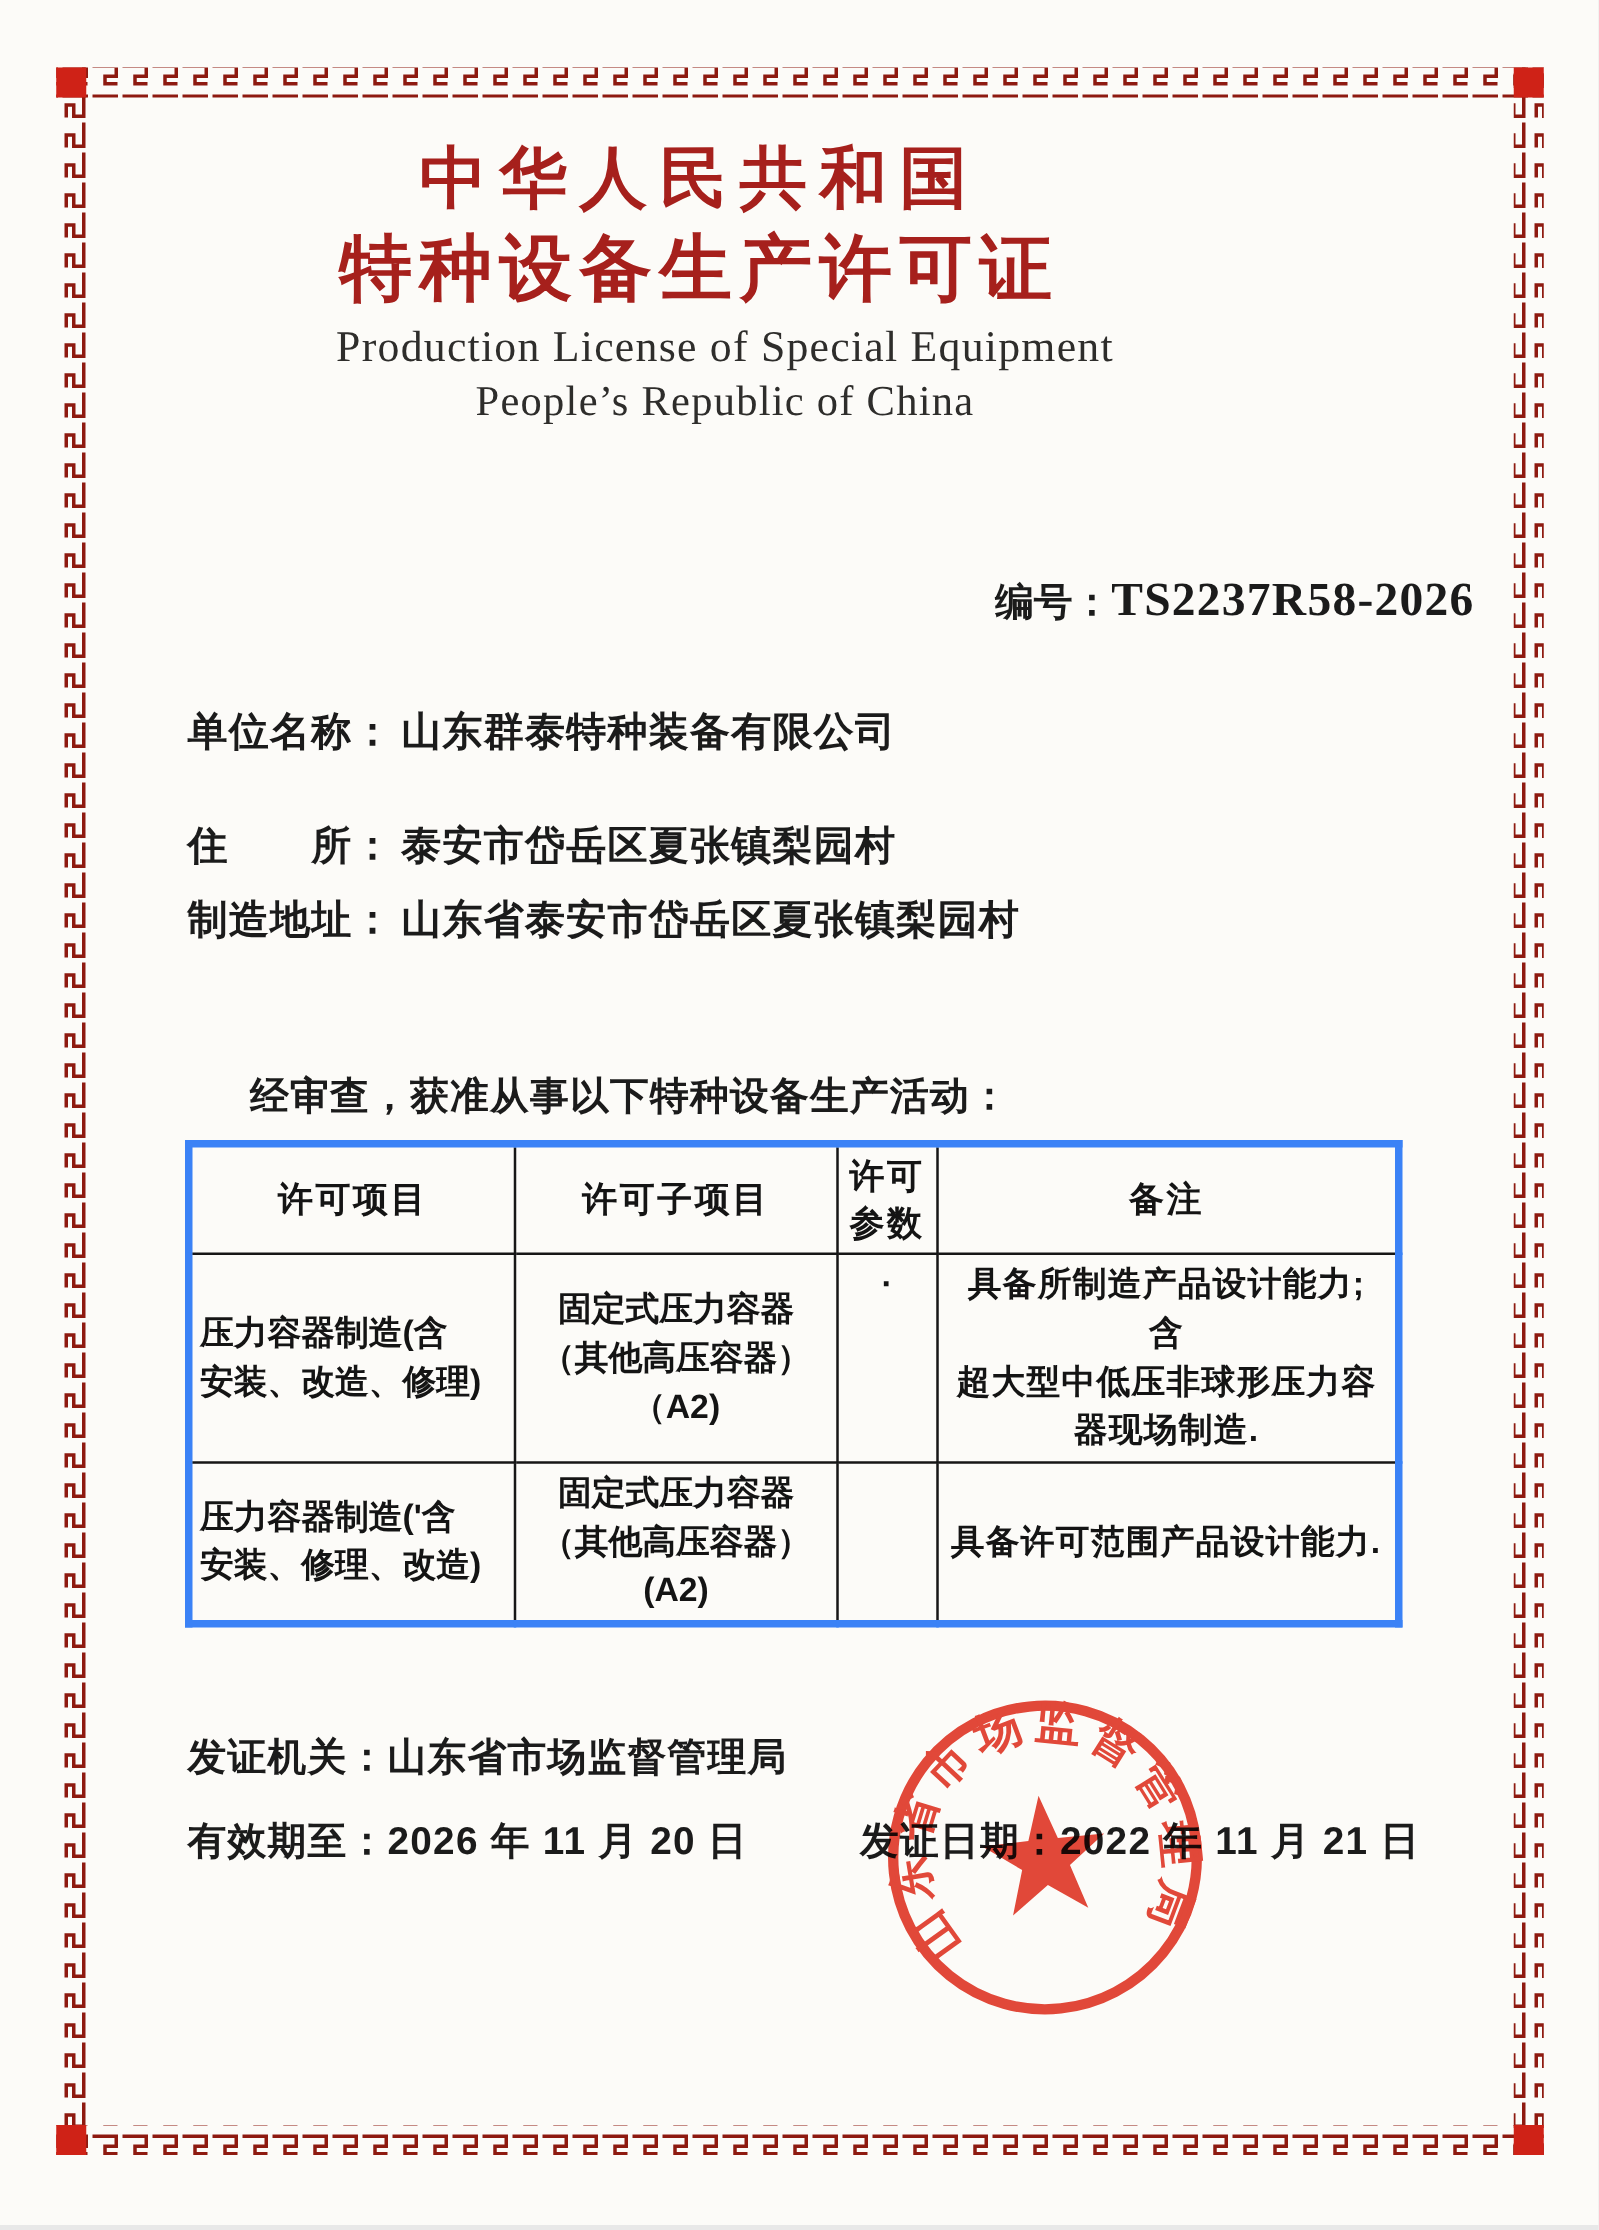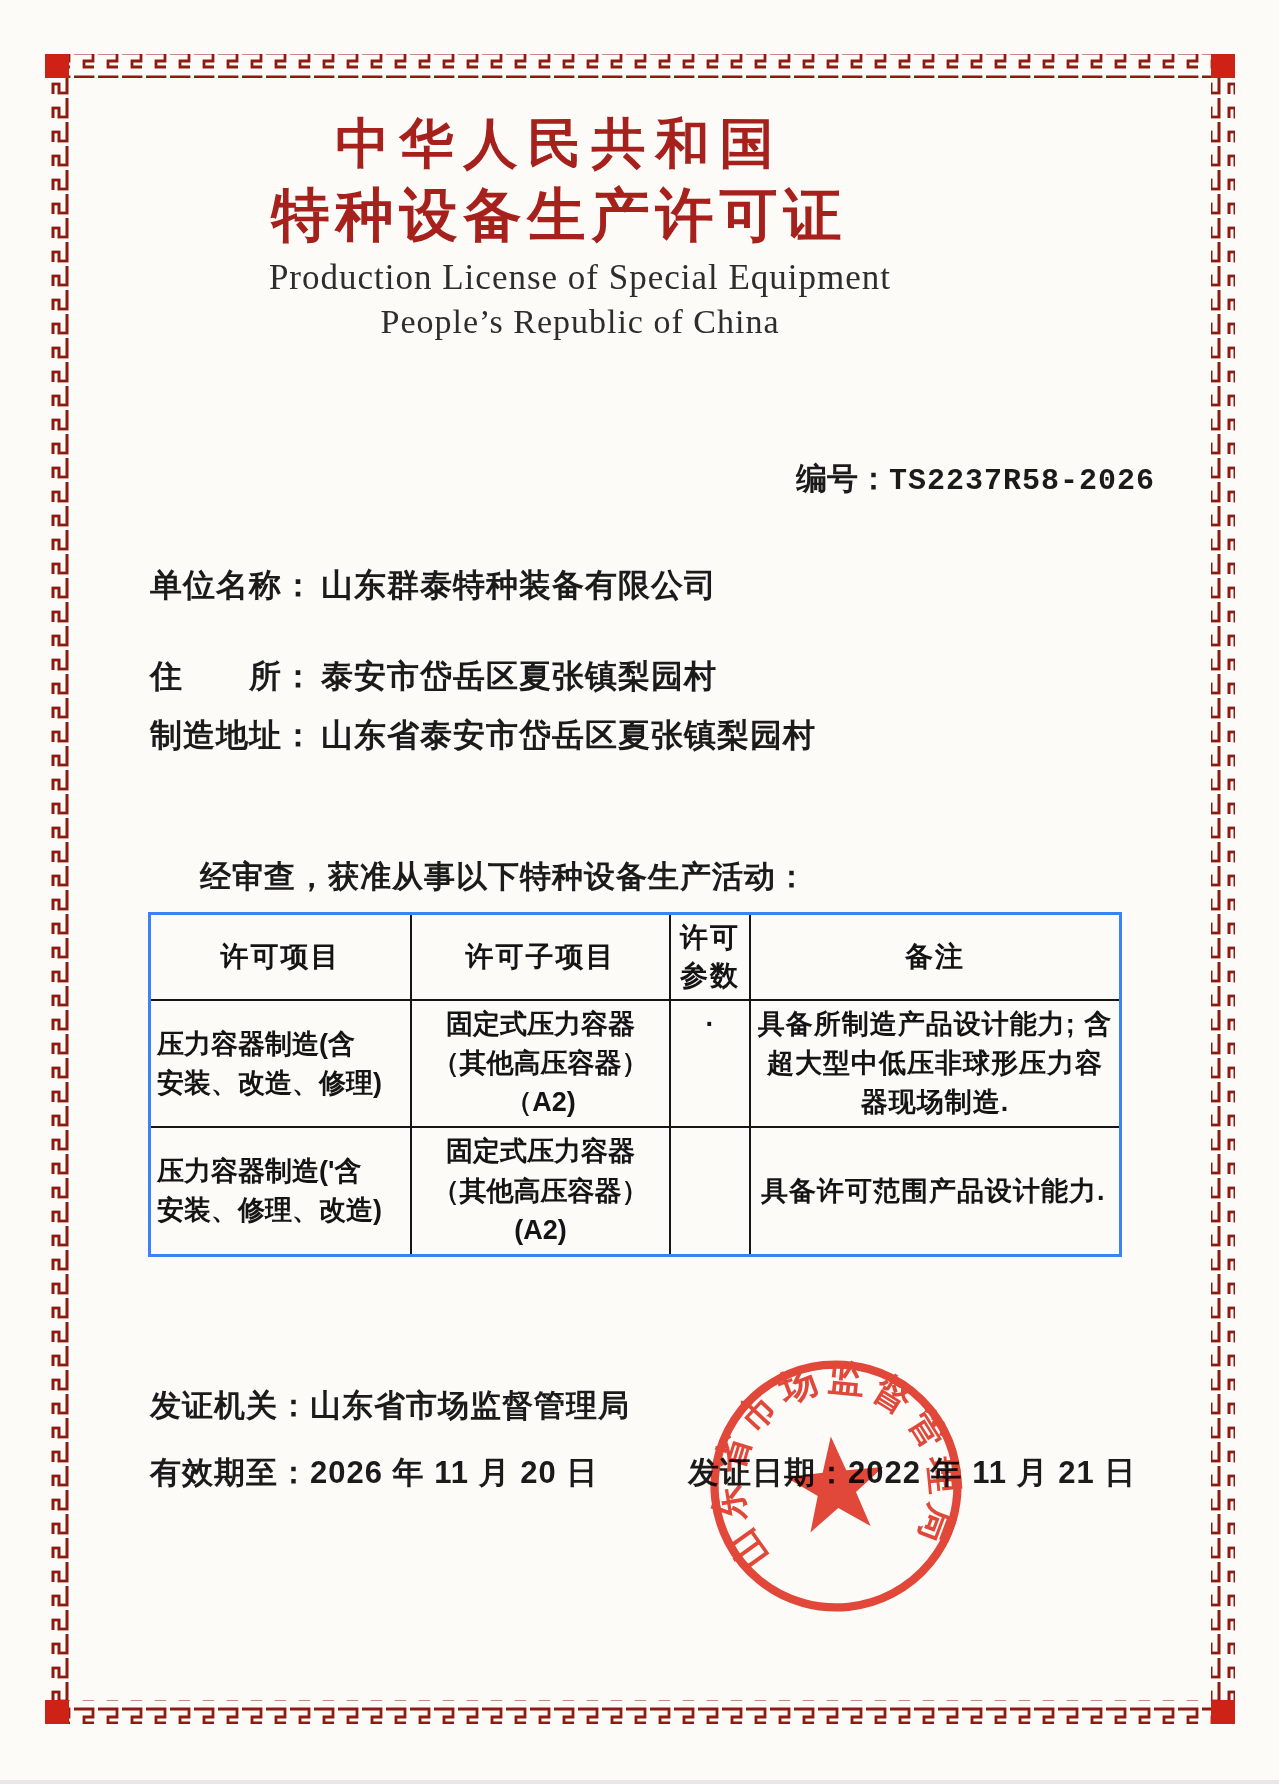--- a/index.html
+++ b/index.html
@@ -35,43 +35,43 @@
     padding-left:41px;
   }
   .title-en2{margin-top:0px;font-size:34px;}
 
   
   .license-no{
     position:absolute;top:458px;left:796px;z-index:2;
     font-size:31px;font-weight:700;
   }
   .license-no .num{
-    font-family:Liberation Mono, monospace;
-    font-size:30px;font-weight:700;letter-spacing:1px;
+    font-family:Liberation Serif, serif;
+    font-size:38px;font-weight:700;letter-spacing:1px;
   }
 
   
   .info-line{
     position:absolute;left:150px;z-index:2;
     font-size:32px;font-weight:700;letter-spacing:1px;
   }
   .info-company{top:564px;}
   .info-residence{top:655px;}
   .info-address{top:714px;}
   .info-line .lbl{margin-right:6px;}
 
   
   .table-intro{
     position:absolute;left:200px;top:856px;z-index:2;
     font-size:31px;font-weight:700;letter-spacing:1px;
   }
   table.license-table{
     position:absolute;left:148px;top:912px;z-index:2;
     width:974px;border-collapse:collapse;
-    border:3px solid #3b82f6;
+    border:6px solid #3b82f6;
     table-layout:fixed;
   }
   .license-table th,.license-table td{
     border:2px solid #161616;
     font-weight:700;color:#141414;
     padding:4px 6px;
   }
   .license-table th{font-size:28px;letter-spacing:2px;text-align:center;}
   .license-table td{font-size:27px;line-height:1.45;}
   .col-item{width:255px;}

